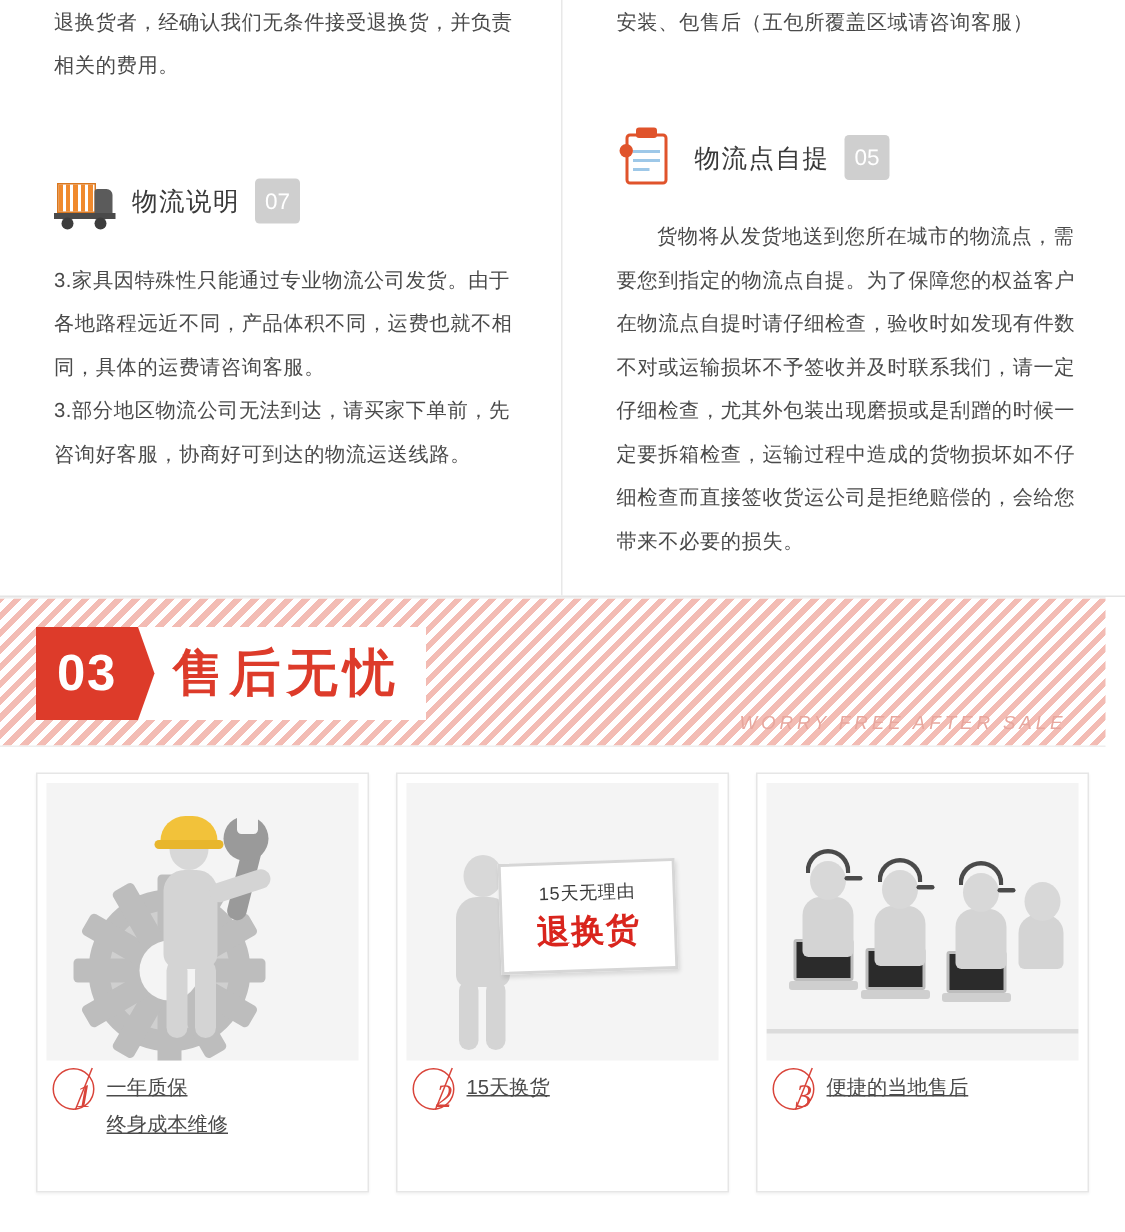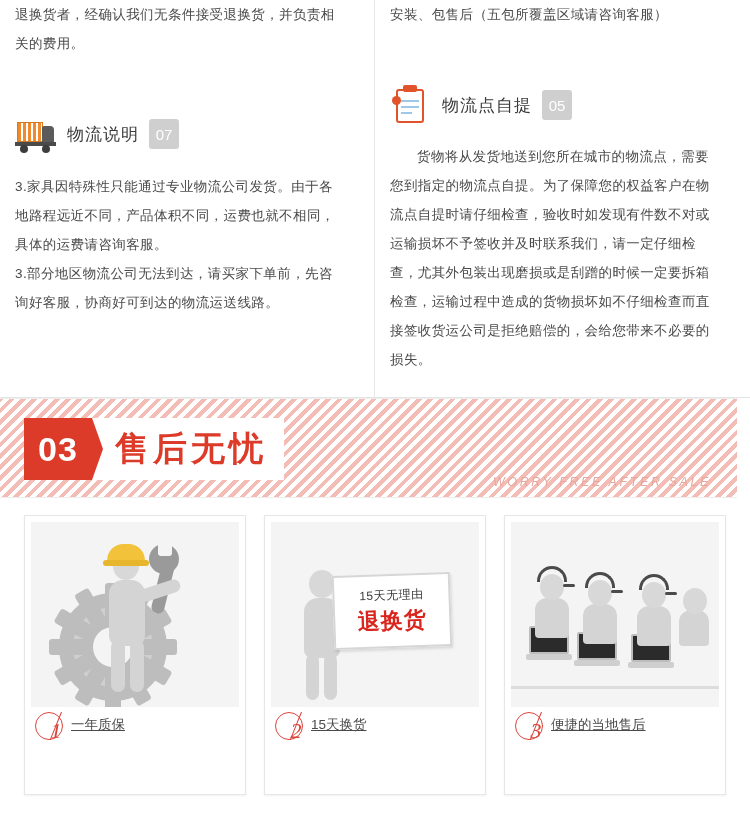--- a/index.html
+++ b/index.html
@@ -21,21 +21,21 @@
   .top-section {
     position: relative;
     display: flex;
     width: 750px;
     height: 398px;
     padding: 0 0 0 0;
     border-bottom: 1px solid #e4e4e4;
   }
   .col {
     width: 375px;
-    padding: 0 28px 0 15px;
+    padding: 0 28px 0 36px;
     position: relative;
   }
   .col.left { border-right: 1px solid #e8e8e8; }
 
   .carryover-text {
     font-size: 13.5px;
     line-height: 29px;
     color: #4a4a4a;
     letter-spacing: 0.4px;
   }
@@ -75,21 +75,21 @@
     font-family: "Liberation Sans", sans-serif;
   }
 
   .body-text {
     font-size: 13.5px;
     line-height: 29px;
     color: #4a4a4a;
     letter-spacing: 0.4px;
   }
   .body-text p { margin-bottom: 0; }
-  .indent2 { text-indent: 27px; font-family: Liberation Mono, monospace; }
+  .indent2 { text-indent: 27px; }
 
   
   .truck-body {
     position: absolute;
     left: 2px; top: 8px;
     width: 26px; height: 20px;
     background: repeating-linear-gradient(
       to right,
       #f08a2e 0px, #f08a2e 3px,
       #ffffff 3px, #ffffff 5px
@@ -565,20 +565,21 @@
         <div class="person1-arm"></div>
         <div class="person1-head"></div>
         <div class="person1-helmet"></div>
         <div class="person1-helmet-brim"></div>
       </div>
       <div class="card-num-circle"></div>
       <div class="card-num-slash"></div>
       <div class="card-num">1</div>
       <div class="card-caption">
         <span class="line">一年质保</span>
+        <span class="line">终身成本维修</span>
       </div>
     </div>
 
     <div class="card">
       <div class="card-img">
         <div class="p2-leg-l"></div>
         <div class="p2-leg-r"></div>
         <div class="p2-body"></div>
         <div class="p2-head"></div>
         <div class="p2-arm"></div>

